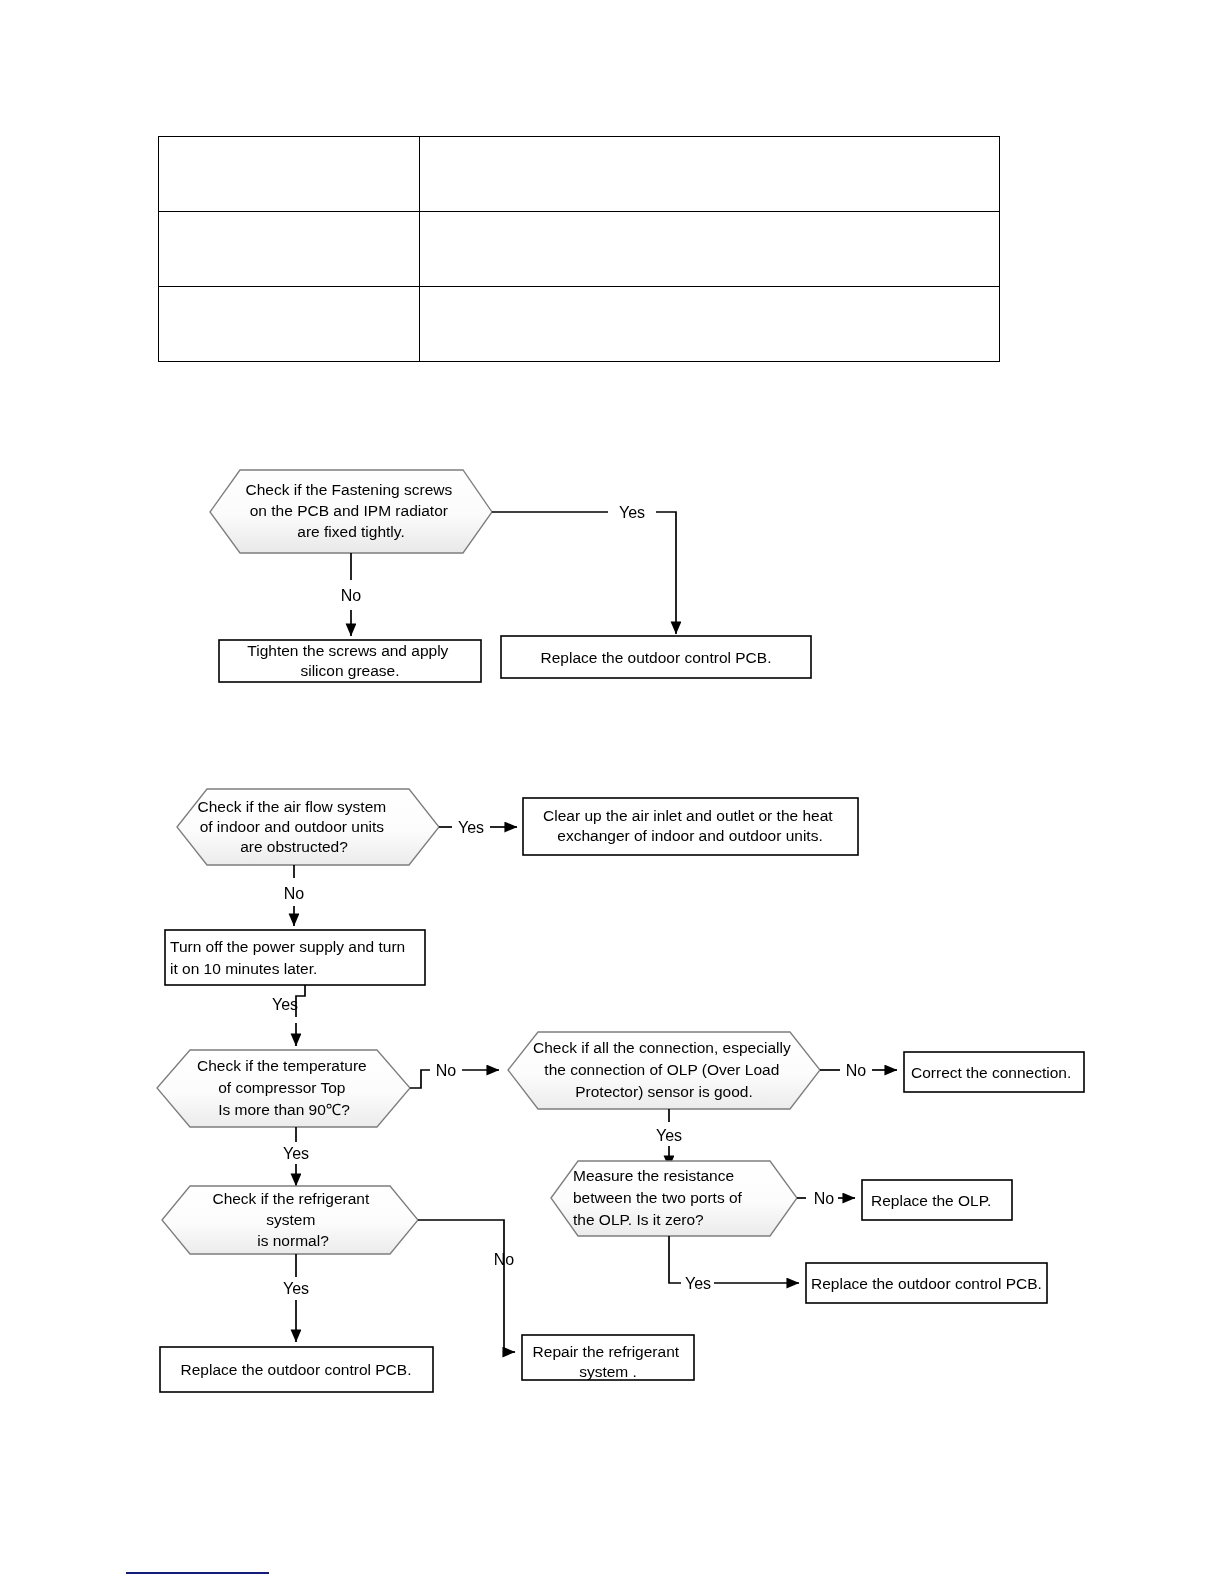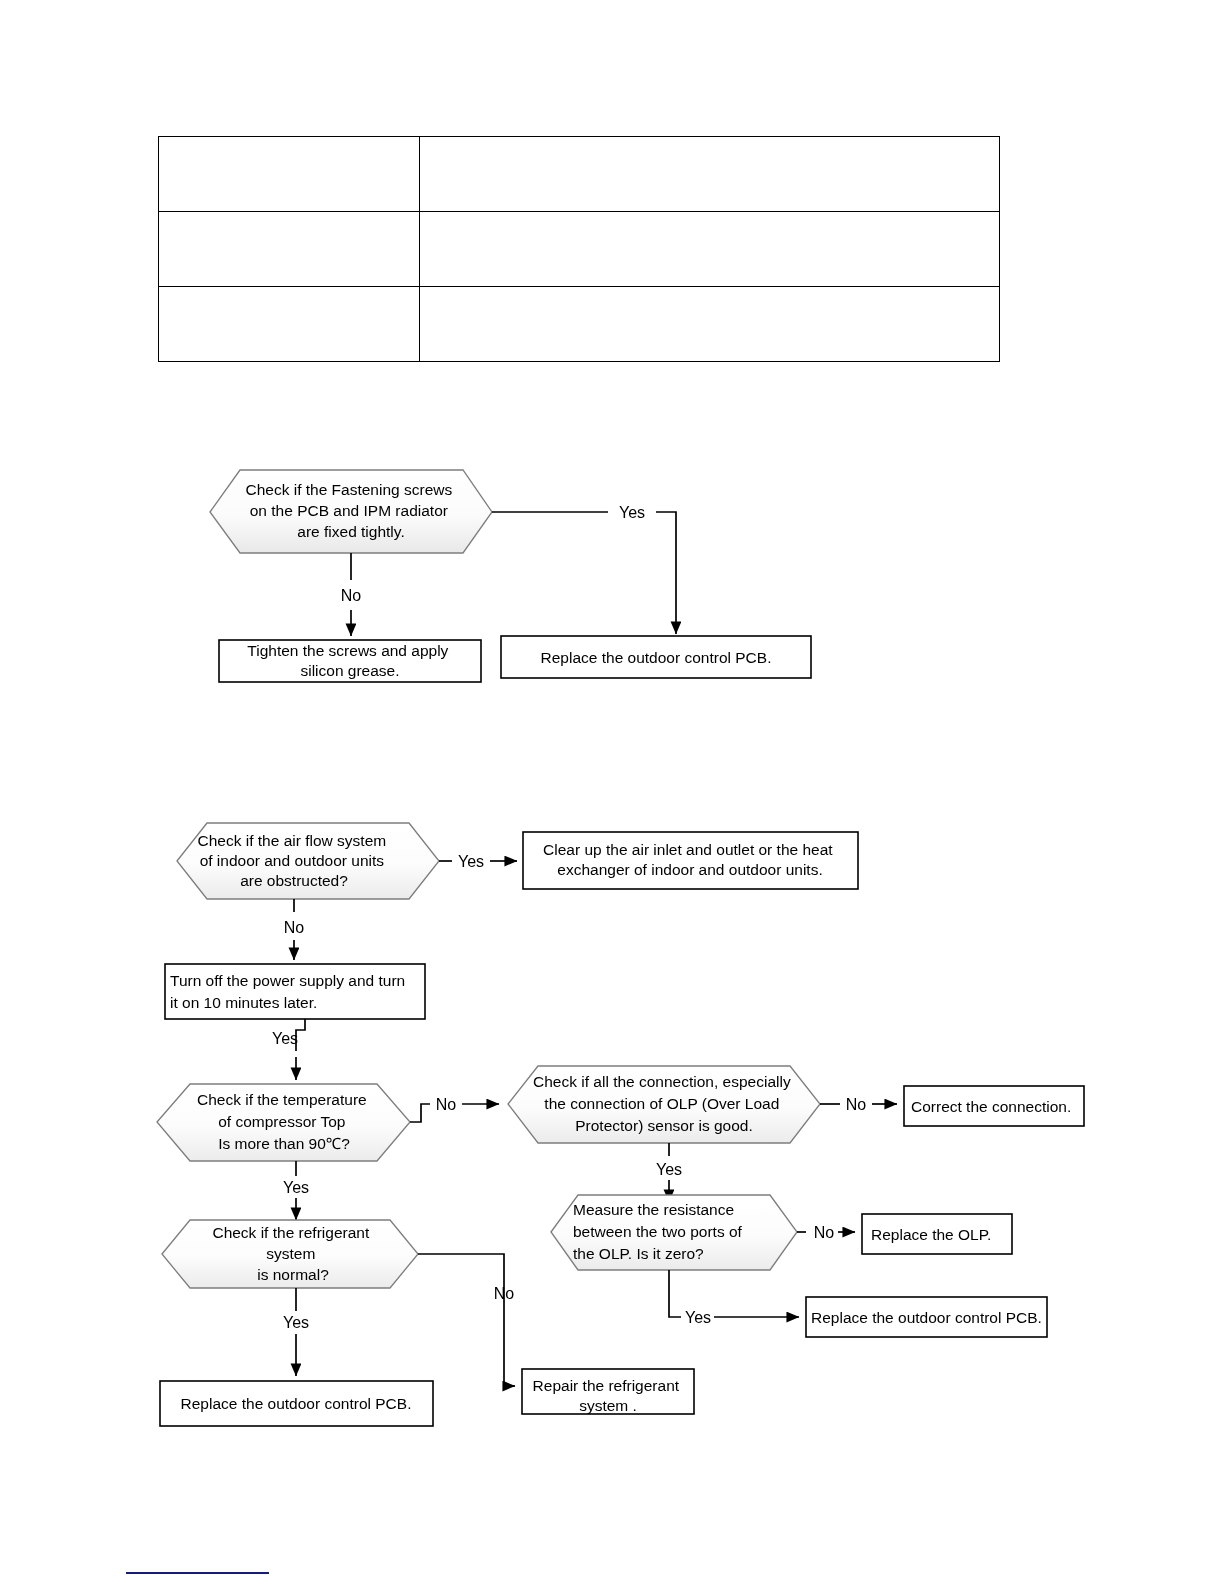--- a/index.html
+++ b/index.html
@@ -41,21 +41,21 @@
   }
   .col-label { width: 244px; }
 
   
   .flow {
     position: absolute;
     left: 0;
     width: 1224px;
   }
   #flow-screws { top: 440px; height: 270px; margin-left: 22px; }
-  #flow-airflow { top: 804px; height: 660px; }
+  #flow-airflow { top: 770px; height: 660px; }
 
   .flow svg { display: block; }
 
   
   .shape-text {
     font-family: "Liberation Sans", sans-serif;
     font-size: 15.5px;
     fill: #000000;
   }
   .edge-label {

